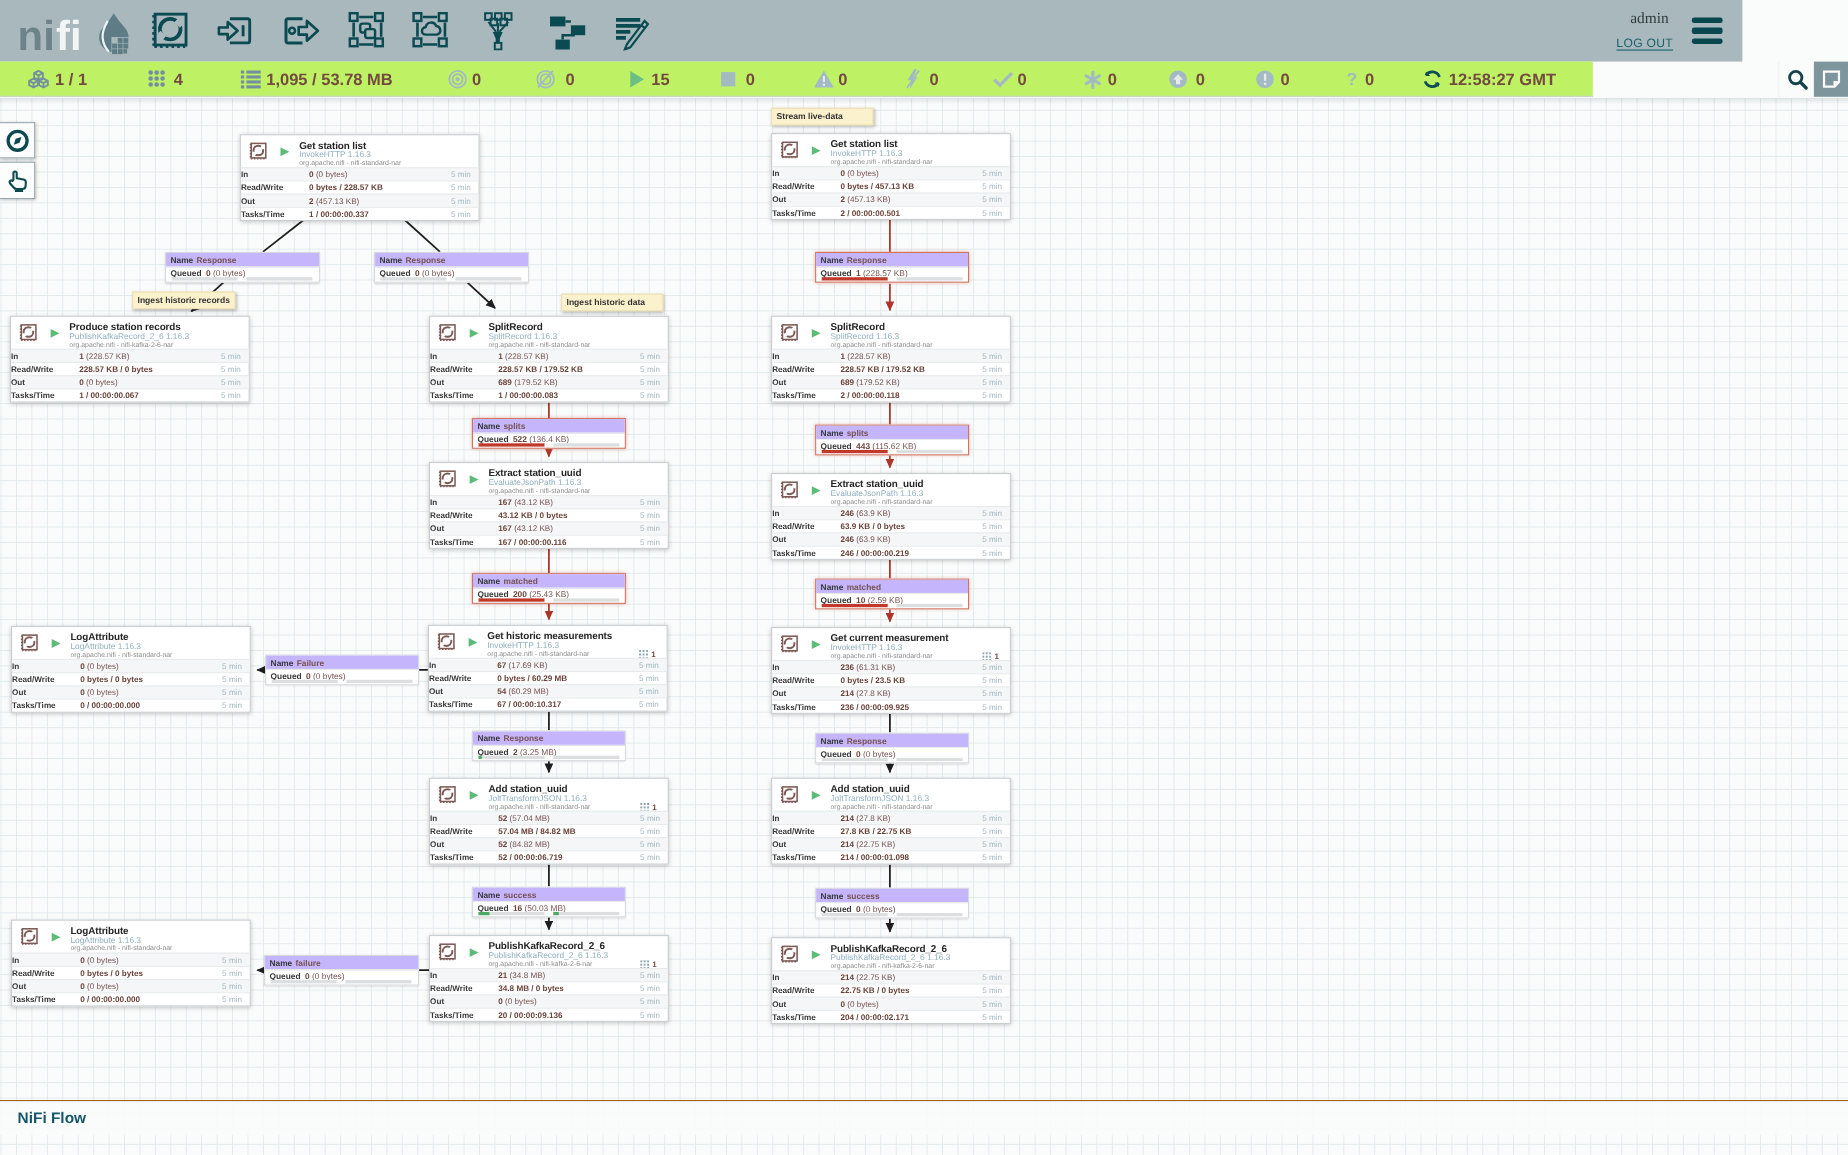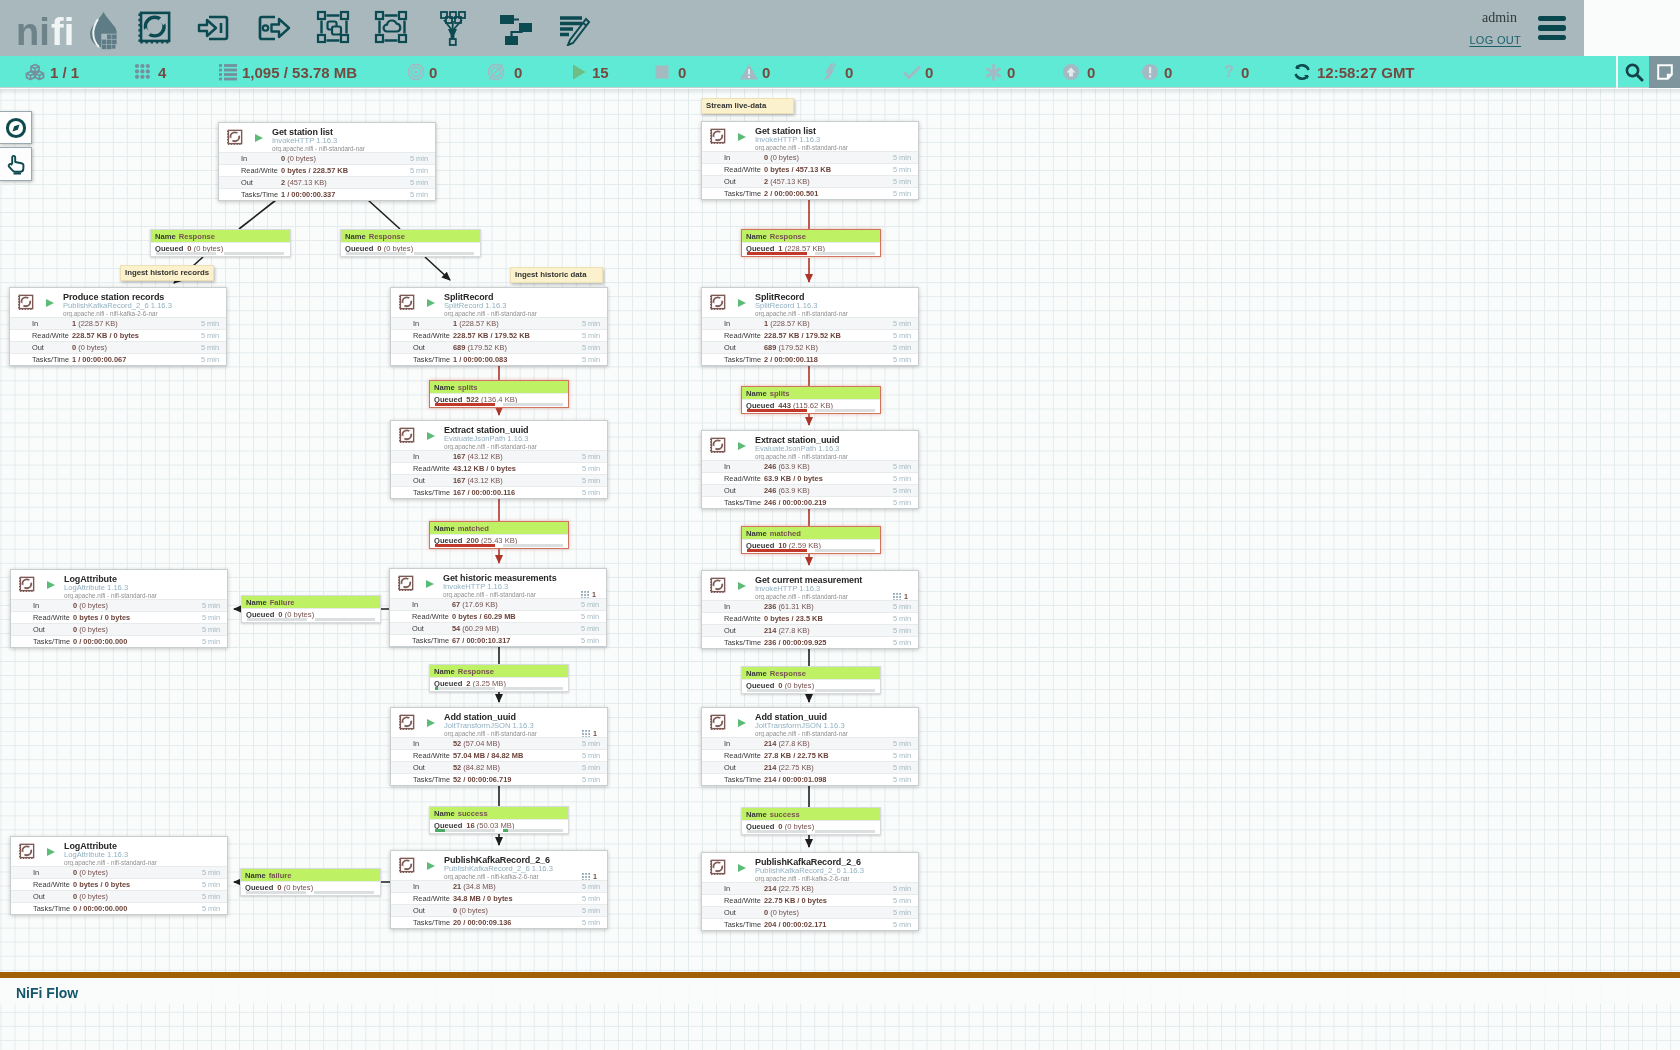--- a/index.html
+++ b/index.html
@@ -5,21 +5,21 @@
 #app{position:relative;width:1680px;height:1050px;background:#fafcfc}
 
 #hdr{position:absolute;left:0;top:0;width:1584px;height:56px;background:#a9b8bd}
 #logo{position:absolute;left:14px;top:4px}
 .tbi{position:absolute;top:10px}
 #admin{position:absolute;right:67px;top:10px;width:100px;text-align:right;font-family:"Liberation Serif",serif;font-size:14px;color:#30393c}
 #logout{position:absolute;right:63px;top:34px;font-size:11px;color:#19616b;letter-spacing:.3px;text-decoration:underline;text-underline-offset:2px}
 #burger{position:absolute;right:18px;top:15.5px}
 #burger div{width:28px;height:5.5px;border-radius:2.2px;background:#07474d;margin-bottom:4.2px}
 
-#stats{position:absolute;left:0;top:56px;width:1680px;height:32px;background:#5eead4;border-bottom:1px solid #c5cfd1}
+#stats{position:absolute;left:0;top:56px;width:1448px;height:32px;background:#bef264;border-bottom:1px solid #c5cfd1}
 .st{position:absolute;top:0;height:32px;display:flex;align-items:center}
 .sn{font-size:15px;font-weight:bold;color:#744a41}
 #srch{position:absolute;right:31px;top:56px;width:33px;height:32px;border-left:2px solid #f2f5f5;display:flex;align-items:center;justify-content:center}
 #pbtn{position:absolute;right:0;top:56px;width:31px;height:32px;background:#7e959d;display:flex;align-items:center;justify-content:center}
 
 #cv{position:absolute;left:0;top:89px;width:1680px;height:961px;background-color:#fafcfc;
  background-image:linear-gradient(#e3eaec 1px,transparent 1px),linear-gradient(90deg,#e3eaec 1px,transparent 1px);
  background-size:14.04px 14.04px;background-position:0.5px 10.8px}
 #cvshadow{position:absolute;left:0;top:0;width:1680px;height:6px;background:linear-gradient(rgba(90,110,115,.18),transparent)}
 #lines{position:absolute;left:0;top:0}
@@ -29,40 +29,40 @@
 .proc{position:absolute;width:218px;height:79px;background:#fff;border:1px solid #c9ced1;box-shadow:0 1px 4px rgba(0,0,0,.22)}
 .phead{position:relative;height:29px}
 .picon{position:absolute;left:7px;top:6px}
 .ptri{position:absolute;left:36px;top:11px;width:0;height:0;border-left:8px solid #5cbc77;border-top:4.5px solid transparent;border-bottom:4.5px solid transparent}
 .ptitle{position:absolute;left:53px;top:4px;font-size:9px;font-weight:bold;color:#262626;letter-spacing:-.1px}
 .ptype{position:absolute;left:53px;top:14px;font-size:7.6px;line-height:8.5px;color:#90b0c1}
 .pnar{position:absolute;left:53px;top:23px;font-size:6.3px;line-height:6.5px;color:#8e8e8e}
 .pbadge{position:absolute;right:10px;top:21px;font-size:7.2px;font-weight:bold;color:#774a40;display:flex;align-items:center;gap:3px}
 .prow{position:relative;height:12px;font-size:7.4px;line-height:11.8px;border-top:1px solid #e7ebec}
 .prow.g{background:#f4f6f7}
-.pl{position:absolute;left:22px;font-weight:normal;color:#383838}
+.pl{position:absolute;left:0;font-weight:bold;color:#383838}
 .pv{position:absolute;left:62px;color:#775351}
 .pv b{color:#6b433a}
 .pm{position:absolute;right:7px;color:#a2b8c4}
 
 .clab{position:absolute;width:140px;height:28px;background:#fff;border:1px solid #d7dbdd;box-shadow:0 1px 2px rgba(0,0,0,.18)}
 .clab.red{border:1px solid #d0735f;box-shadow:0 0 3.5px rgba(208,118,95,.5)}
-.cr1{height:13px;background:#bef264;border-bottom:1px solid #e7ebec;font-size:7.6px;line-height:13px}
+.cr1{height:13px;background:#c4b5fd;border-bottom:1px solid #e7ebec;font-size:7.6px;line-height:13px}
 .cr2{height:13px;font-size:7.6px;line-height:11px}
 .cr1>b,.cr2>b{color:#383838;margin-left:4px}.cv1 b,.cv2 b{margin-left:0}
 .cv1{color:#775351;font-weight:bold;margin-left:3px}
 .cv2{color:#775351;margin-left:4px}
 .cv2 b{color:#6b433a}
 .qbar{position:absolute;bottom:1.5px;height:2.5px;width:60px;background:#dcdfe0}
 .qbar i{display:block;height:2.5px}
 .qb1{left:5px}.qb2{left:73px}
 
 .sticky{position:absolute;height:16px;background:#fbf1cd;border:1px solid #eee0b6;box-shadow:1px 1.5px 3px rgba(0,0,0,.28);font-size:7.8px;font-weight:bold;color:#333;line-height:14px;padding-left:4px}
 
-#bbar{position:absolute;left:0;top:972px;width:1680px;height:32px;background:rgba(250,251,251,.93);border-top:6px solid #a16207}
+#bbar{position:absolute;left:0;top:1000px;width:1680px;height:32px;background:rgba(250,251,251,.93);border-top:1px solid #a16207}
 #bbar span{position:absolute;left:16px;top:7px;font-size:14px;font-weight:bold;color:#14576b}
 </style></head><body>
 <div id="app">
     <div id="hdr">
       <div id="logo"><svg width="114" height="52" viewBox="0 0 114 52">
 <text x="2" y="41" font-family="Liberation Sans" font-size="38" font-weight="bold" fill="#6d8389">ni</text>
 <text x="37" y="41" font-family="Liberation Sans" font-size="38" font-weight="bold" fill="#f2f5f5">fi</text>
 <path d="M89.5 8 C86.5 13.5 80.5 19.5 77.8 23.5 A13.4 13.4 0 1 0 101.2 23.5 C98.5 19.5 92.5 13.5 89.5 8 z" fill="#5e7c86"></path>
 <path d="M84 15 Q78.8 23.5 79.3 30.2 Q79.8 37.5 85 43" fill="none" stroke="#eef2f3" stroke-width="2"></path>
 <rect x="87.3" y="29.7" width="17" height="16.5" fill="#a9b8bd"></rect>

